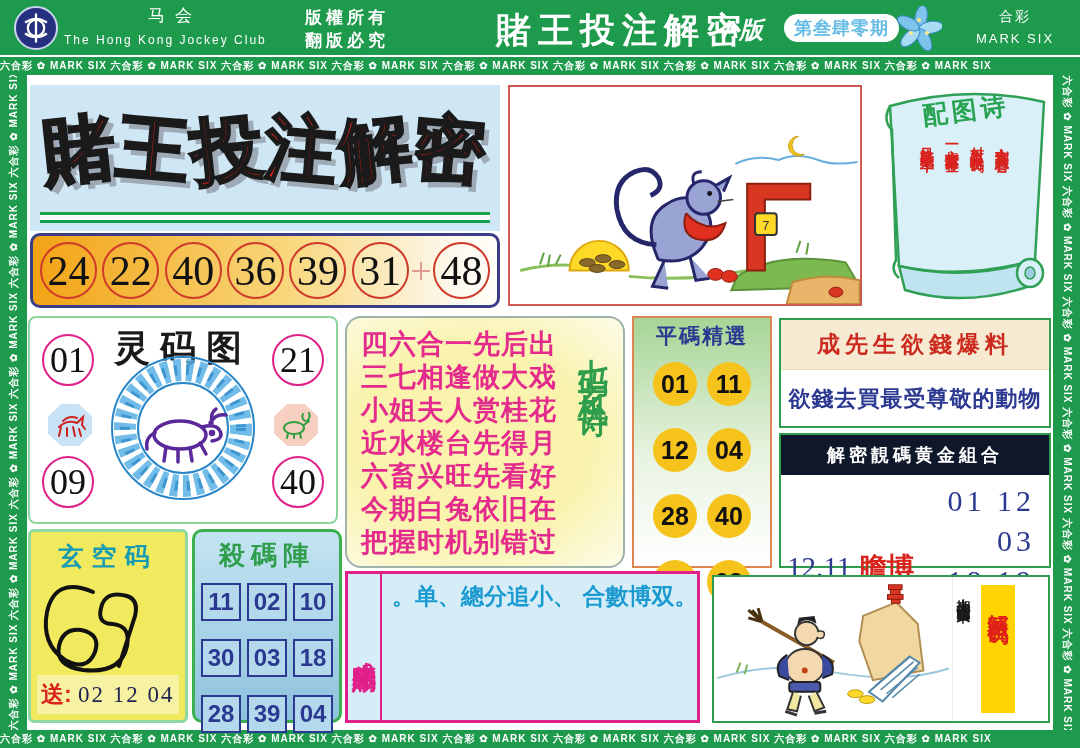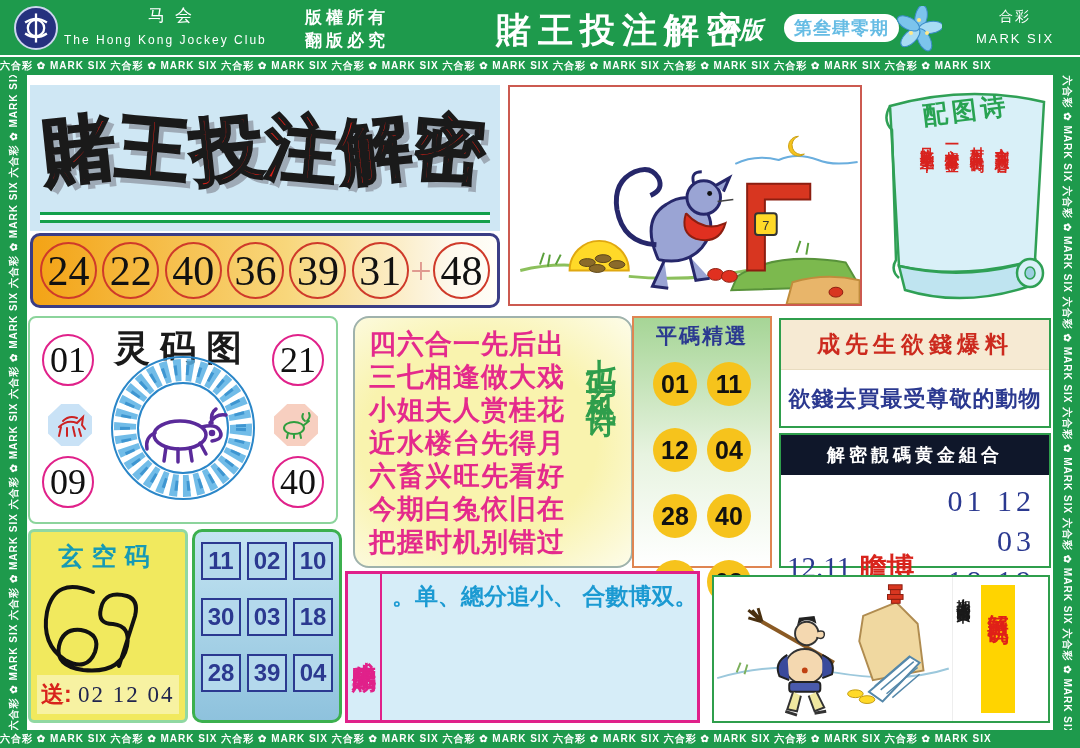--- a/index.html
+++ b/index.html
@@ -62,21 +62,21 @@
   .lm-title { position:absolute; left:0; right:0; top:6px; text-align:center; font-size:36px; font-weight:bold; color:#1a1a1a; letter-spacing:10px; font-family:"Liberation Serif","DejaVu Serif",serif; }
   .lm-ball { position:absolute; width:52px; height:52px; border:2px solid #e0218a; border-radius:50%; display:flex; align-items:center; justify-content:center; font-family:"Liberation Serif",serif; font-size:36px; color:#111; background:#fff; }
   .lm-tl { left:12px; top:16px; } .lm-tr { right:12px; top:16px; }
   .lm-bl { left:12px; bottom:14px; } .lm-br { right:12px; bottom:14px; }
   .lm-center { position:absolute; left:50%; top:54%; transform:translate(-50%,-50%); width:150px; height:150px; }
   .lm-hex { position:absolute; width:44px; height:42px; clip-path:polygon(30% 0,70% 0,100% 30%,100% 70%,70% 100%,30% 100%,0 70%,0 30%); display:flex; align-items:center; justify-content:center; }
   .lm-hex.left { left:18px; top:86px; background:#c9e2f6; }
   .lm-hex.right { right:18px; top:86px; background:#f7cfc0; }
 
   
-  .poem { left:345px; top:316px; width:280px; height:252px; border:2px solid #9fb2ac; border-radius:16px; background:radial-gradient(ellipse at 45% 50%, #f9f3ae 55%, #fdfce9); display:flex; padding:10px 8px 8px 14px;margin-left:8px; }
+  .poem { left:345px; top:316px; width:280px; height:252px; border:2px solid #9fb2ac; border-radius:16px; background:radial-gradient(ellipse at 45% 50%, #f9f3ae 55%, #fdfce9); display:flex; padding:10px 8px 8px 14px; }
   .poem .lines { flex:1; }
   .poem .lines div { color:#e42a8c; font-weight:bold; font-size:27px; line-height:33px; letter-spacing:1px; white-space:nowrap; }
   .poem .vtitle { writing-mode:vertical-rl; text-orientation:upright; color:#2f9e4c; font-weight:bold; font-size:30px; letter-spacing:12px; margin:6px 2px 0 4px; font-family:"Liberation Serif",serif; }
 
   
   .pingma { left:632px; top:316px; width:140px; height:252px; border:2px solid #df8552; background:linear-gradient(#a6d596,#e7f3e0 55%,#fff); text-align:center; }
   .pingma .t { color:#2b3990; font-weight:bold; font-size:21px; letter-spacing:2px; margin-top:4px; }
   .pm-grid { display:grid; grid-template-columns:1fr 1fr; row-gap:22px; padding:12px 14px 0 14px; }
   .pm-ball { width:44px; height:44px; margin:0 auto; border-radius:50%; background:#f6c31c; color:#111; font-weight:bold; font-size:25px; display:flex; align-items:center; justify-content:center; }
 
@@ -351,20 +351,21 @@
   <svg viewBox="0 0 130 110">
     <path d="M58 18 Q20 2 12 38 Q6 70 30 86 Q52 98 60 78 Q66 60 46 56 Q28 54 24 72 Q20 92 48 96 Q86 100 92 72 Q96 52 78 50 Q62 50 66 34 Q70 16 92 22 Q104 26 100 42 L84 92" fill="none" stroke="#111" stroke-width="4" stroke-linecap="round"></path>
   </svg>
   <div class="xk-gift">
     <span class="lab">送:</span>
     <span class="nums">02 12 04</span>
   </div>
 </div>
 
 <div class="box shamazhen">
+  <div class="t">殺碼陣</div>
   <div class="sm-grid">
     <div class="sm-cell">11</div>
     <div class="sm-cell">02</div>
     <div class="sm-cell">10</div>
     <div class="sm-cell">30</div>
     <div class="sm-cell">03</div>
     <div class="sm-cell">18</div>
     <div class="sm-cell">28</div>
     <div class="sm-cell">39</div>
     <div class="sm-cell">04</div>

